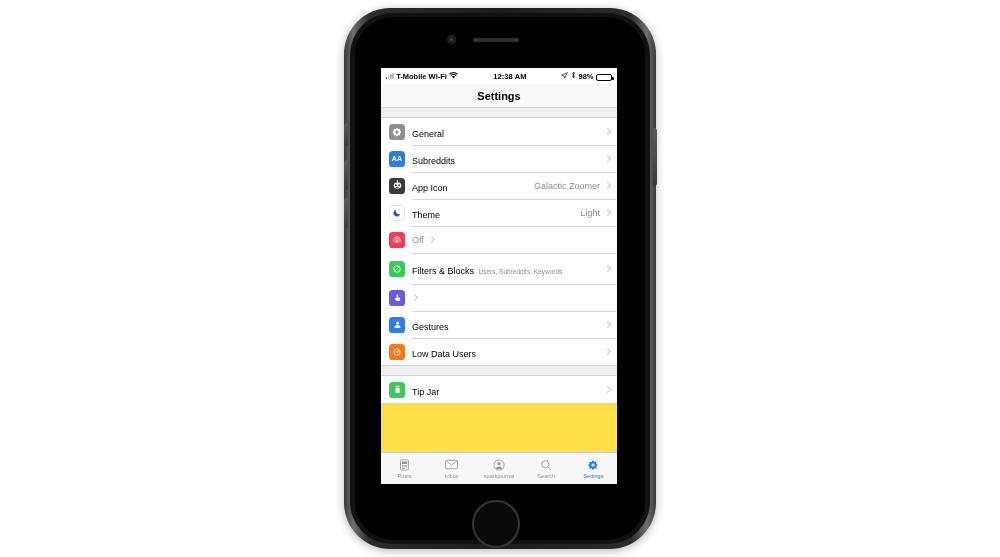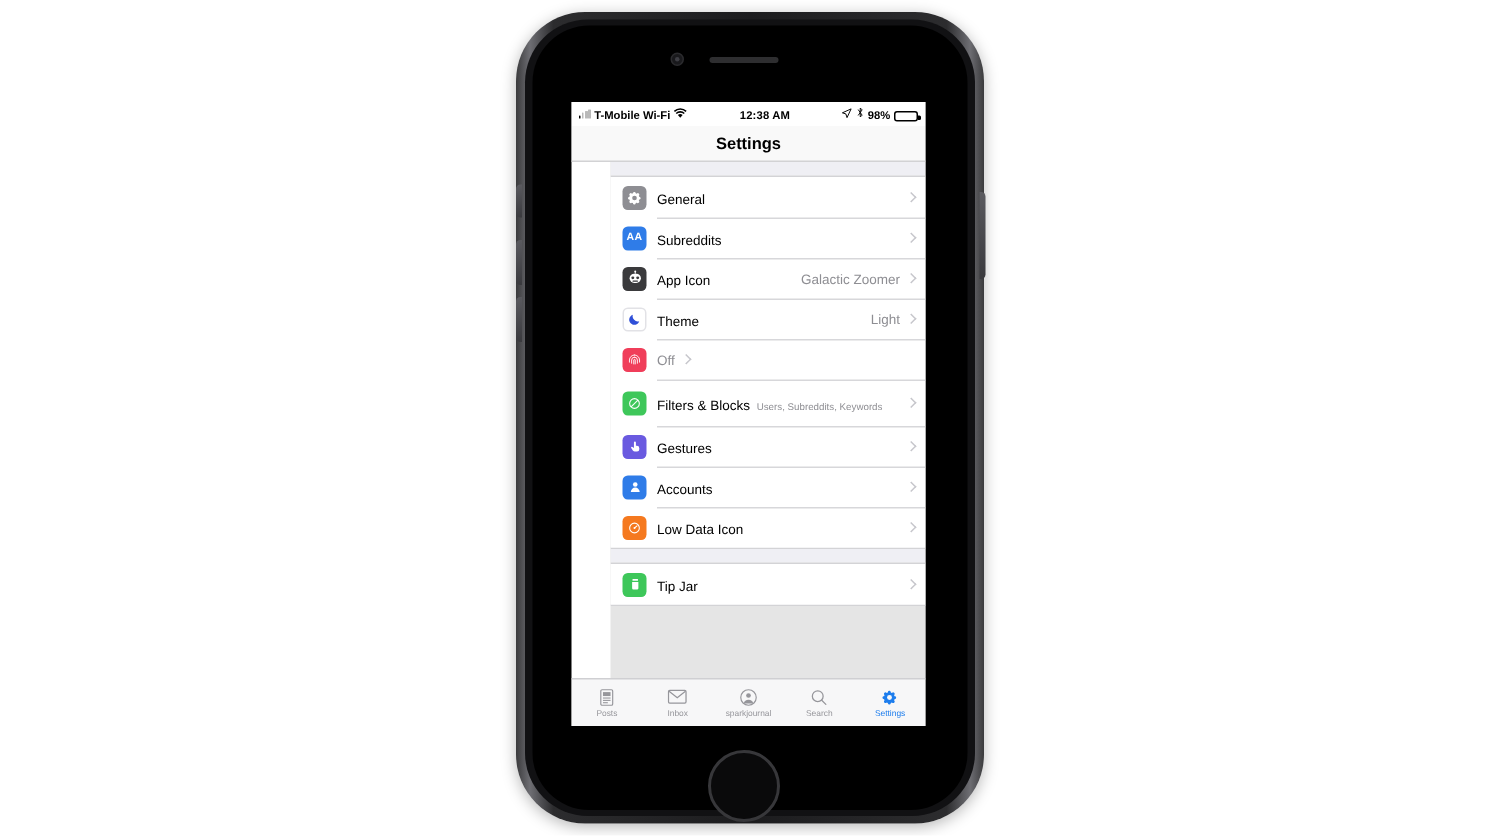--- a/index.html
+++ b/index.html
@@ -113,21 +113,21 @@
   .navbar {
     flex: 0 0 24px; height: 24px;
     display: flex; align-items: center; justify-content: center;
     background: #f9f9f9;
     border-bottom: .5px solid #d2d2d4;
     font-size: 11px; font-weight: bold; color: #000;
   }
 
   
   .list {
-    flex: 1 1 auto; background: #e5e5e5; overflow: hidden; margin-left: 26px;
+    flex: 1 1 auto; background: #fde047; overflow: hidden;
   }
   .gap { height: 9px; background: #efeff4; }
   .group { background: #ffffff; border-top: .5px solid #d3d3d6; border-bottom: .5px solid #d3d3d6; }
   .row {
     display: flex; align-items: center;
     height: 27px; padding: 0 7px 0 8px;
     background: #fff; position: relative;
   }
   .row.tall { height: 31px; }
   .row + .row::before {
@@ -305,49 +305,46 @@
           </span>
           <span class="chev"></span>
         </div>
 
         <div class="row">
           <span class="ico" style="background:#6a5ae0">
             <svg width="11" height="11" viewBox="0 0 20 20">
                 <path d="M8.4 10V5.4a1.2 1.2 0 0 1 2.4 0V9.4h1.1a3 3 0 0 1 3 3v1.3a2.7 2.7 0 0 1-2.7 2.7H9.6a3 3 0 0 1-2.5-1.3l-2-3a1 1 0 0 1 1.5-1.3L8.4 12z" fill="#fff"></path>
               </svg>
           </span>
-          <span class="row-text">
-            <span class="row-title">Gestures</span>
-          </span>
           <span class="chev"></span>
         </div>
 
         <div class="row">
           <span class="ico" style="background:#2f7ce8">
             <svg width="11" height="11" viewBox="0 0 20 20">
                 <circle cx="10" cy="7.2" r="2.8" fill="#fff"></circle>
                 <path d="M4.6 16.4a5.4 5.4 0 0 1 10.8 0z" fill="#fff"></path>
               </svg>
           </span>
           <span class="row-text">
-            <span class="row-title">Accounts</span>
+            <span class="row-title">Gestures</span>
           </span>
           <span class="chev"></span>
         </div>
 
         <div class="row">
           <span class="ico" style="background:#f5791f">
             <svg width="12" height="12" viewBox="0 0 20 20">
                 <circle cx="10" cy="10" r="5.4" fill="none" stroke="#fff" stroke-width="1.2"></circle>
                 <path d="M10 10 12.8 7.6" stroke="#fff" stroke-width="1.2" stroke-linecap="round"></path>
                 <circle cx="10" cy="10" r="1.1" fill="#fff"></circle>
               </svg>
           </span>
           <span class="row-text">
-            <span class="row-title">Low Data Icon</span>
+            <span class="row-title">Low Data Users</span>
           </span>
           <span class="chev"></span>
         </div>
 
       </div>
 
       <div class="gap"></div>
 
       <div class="group">
 

